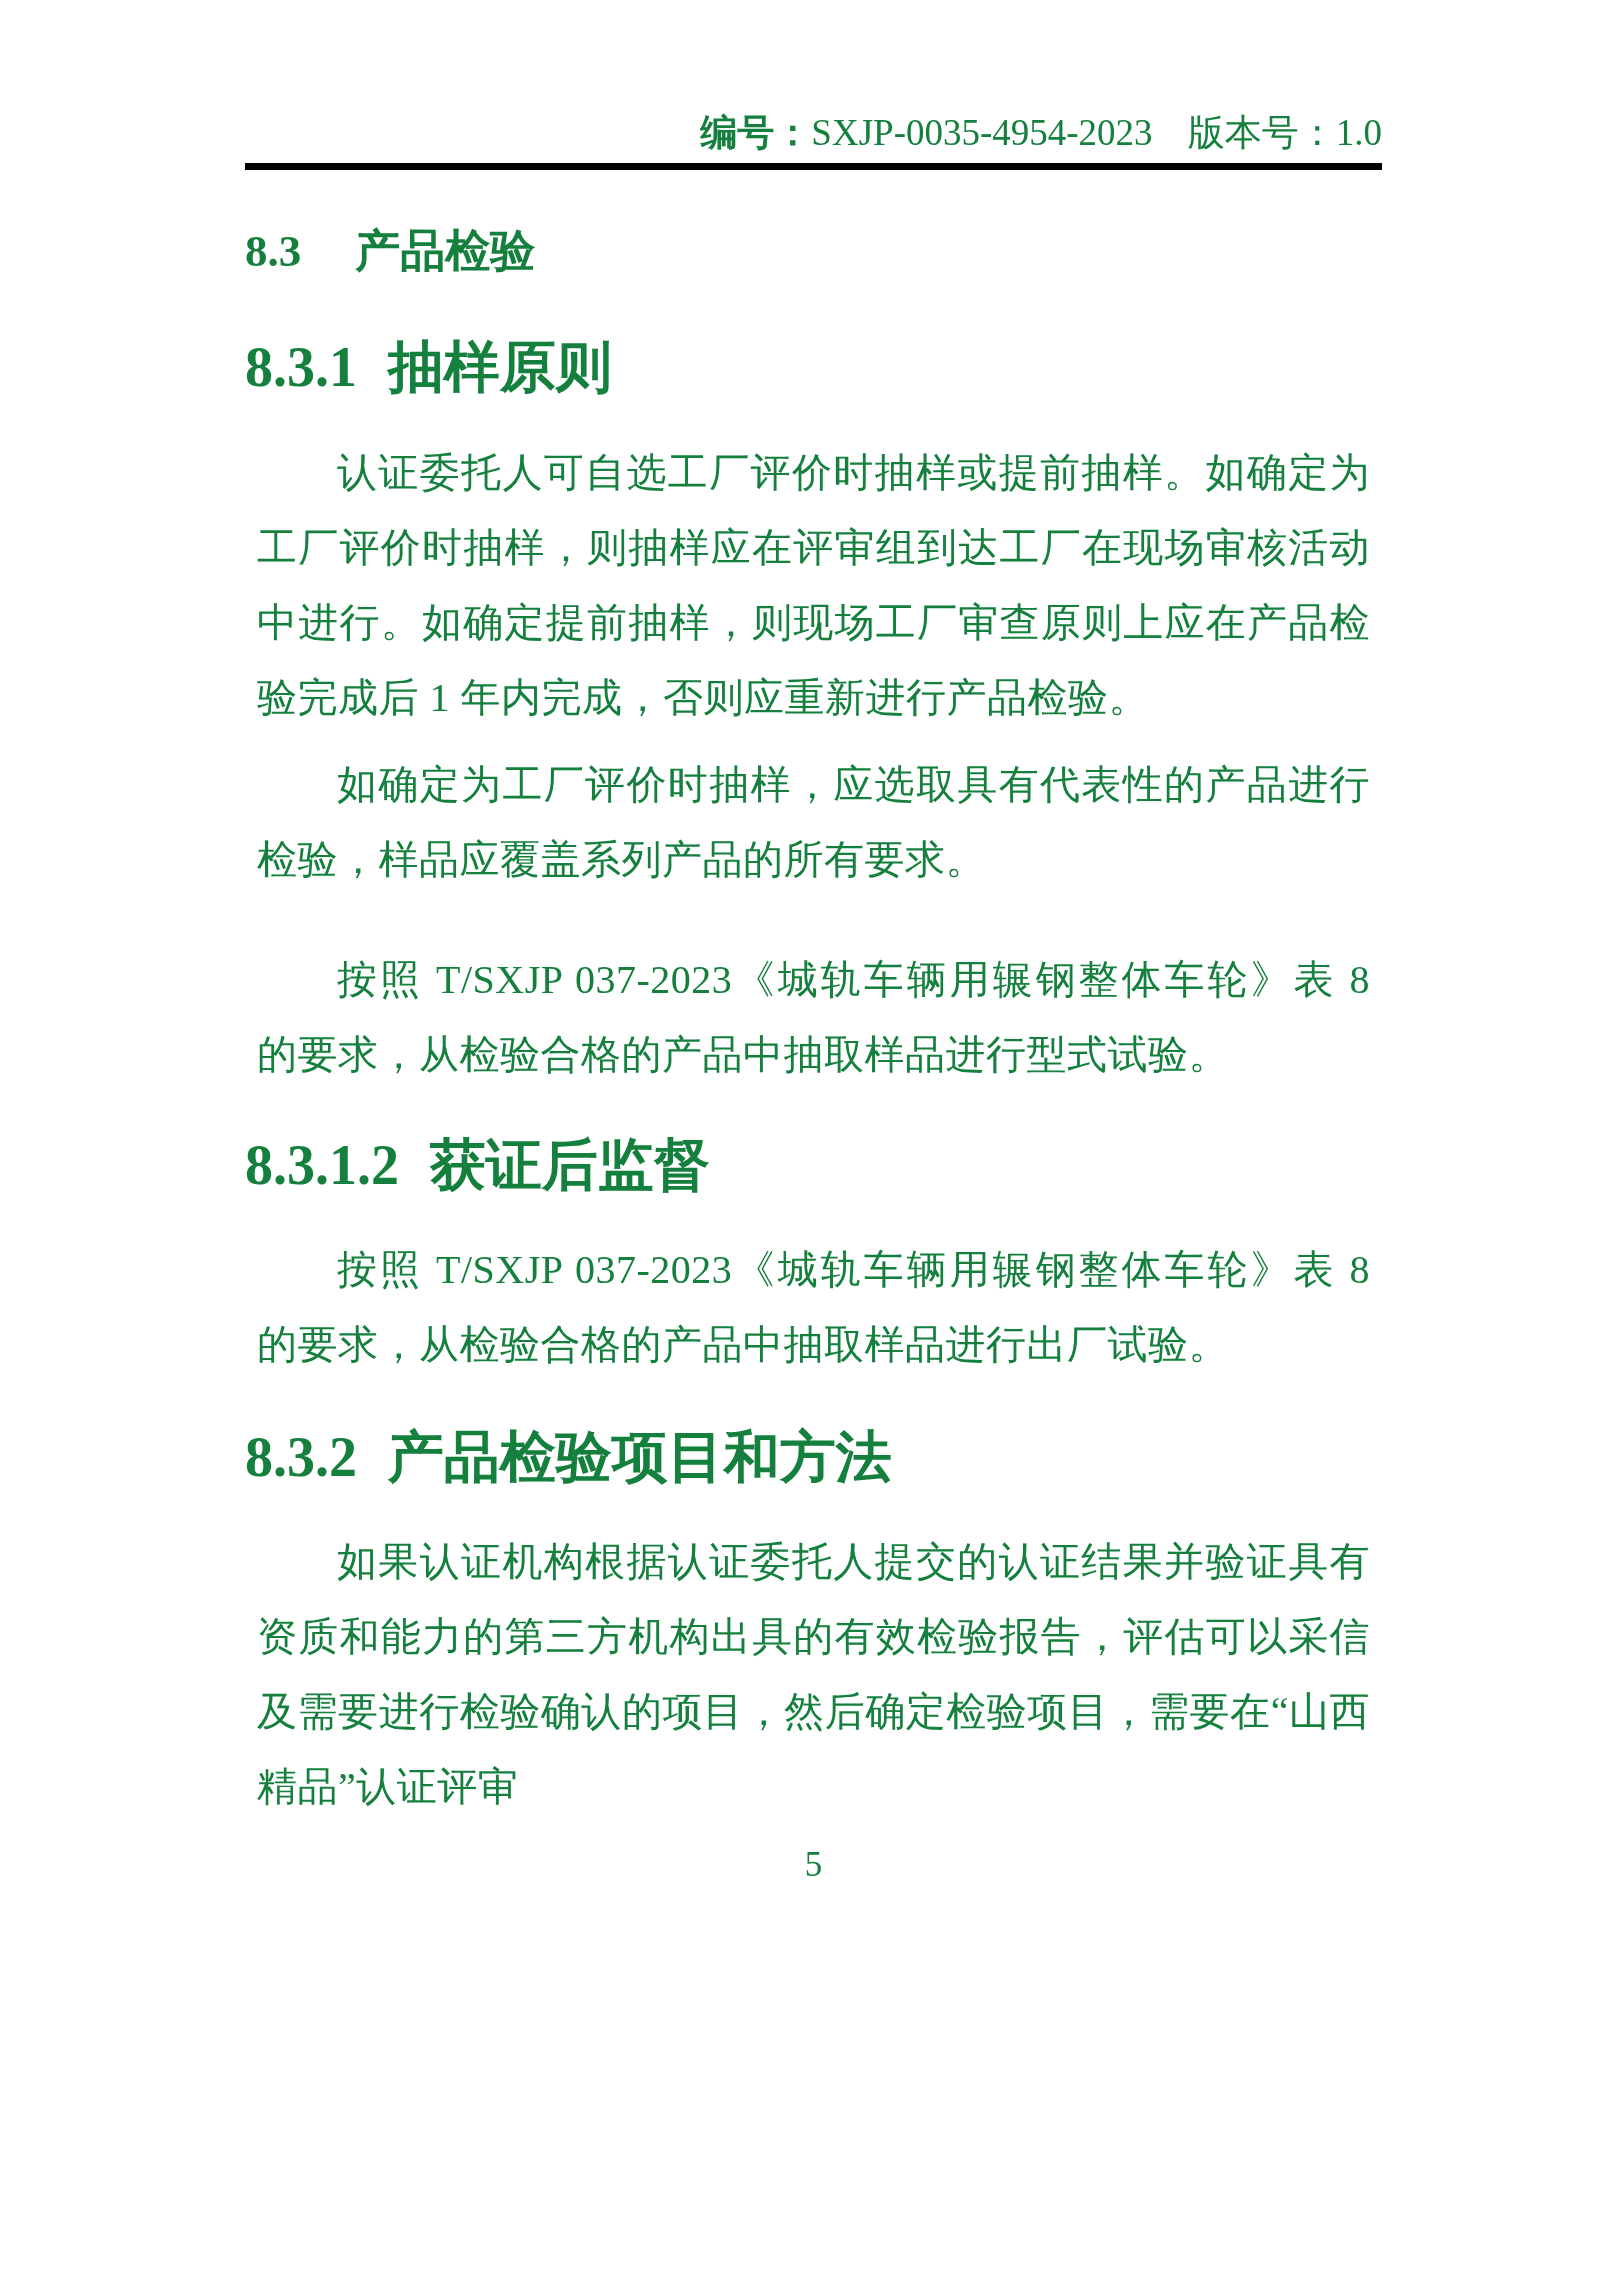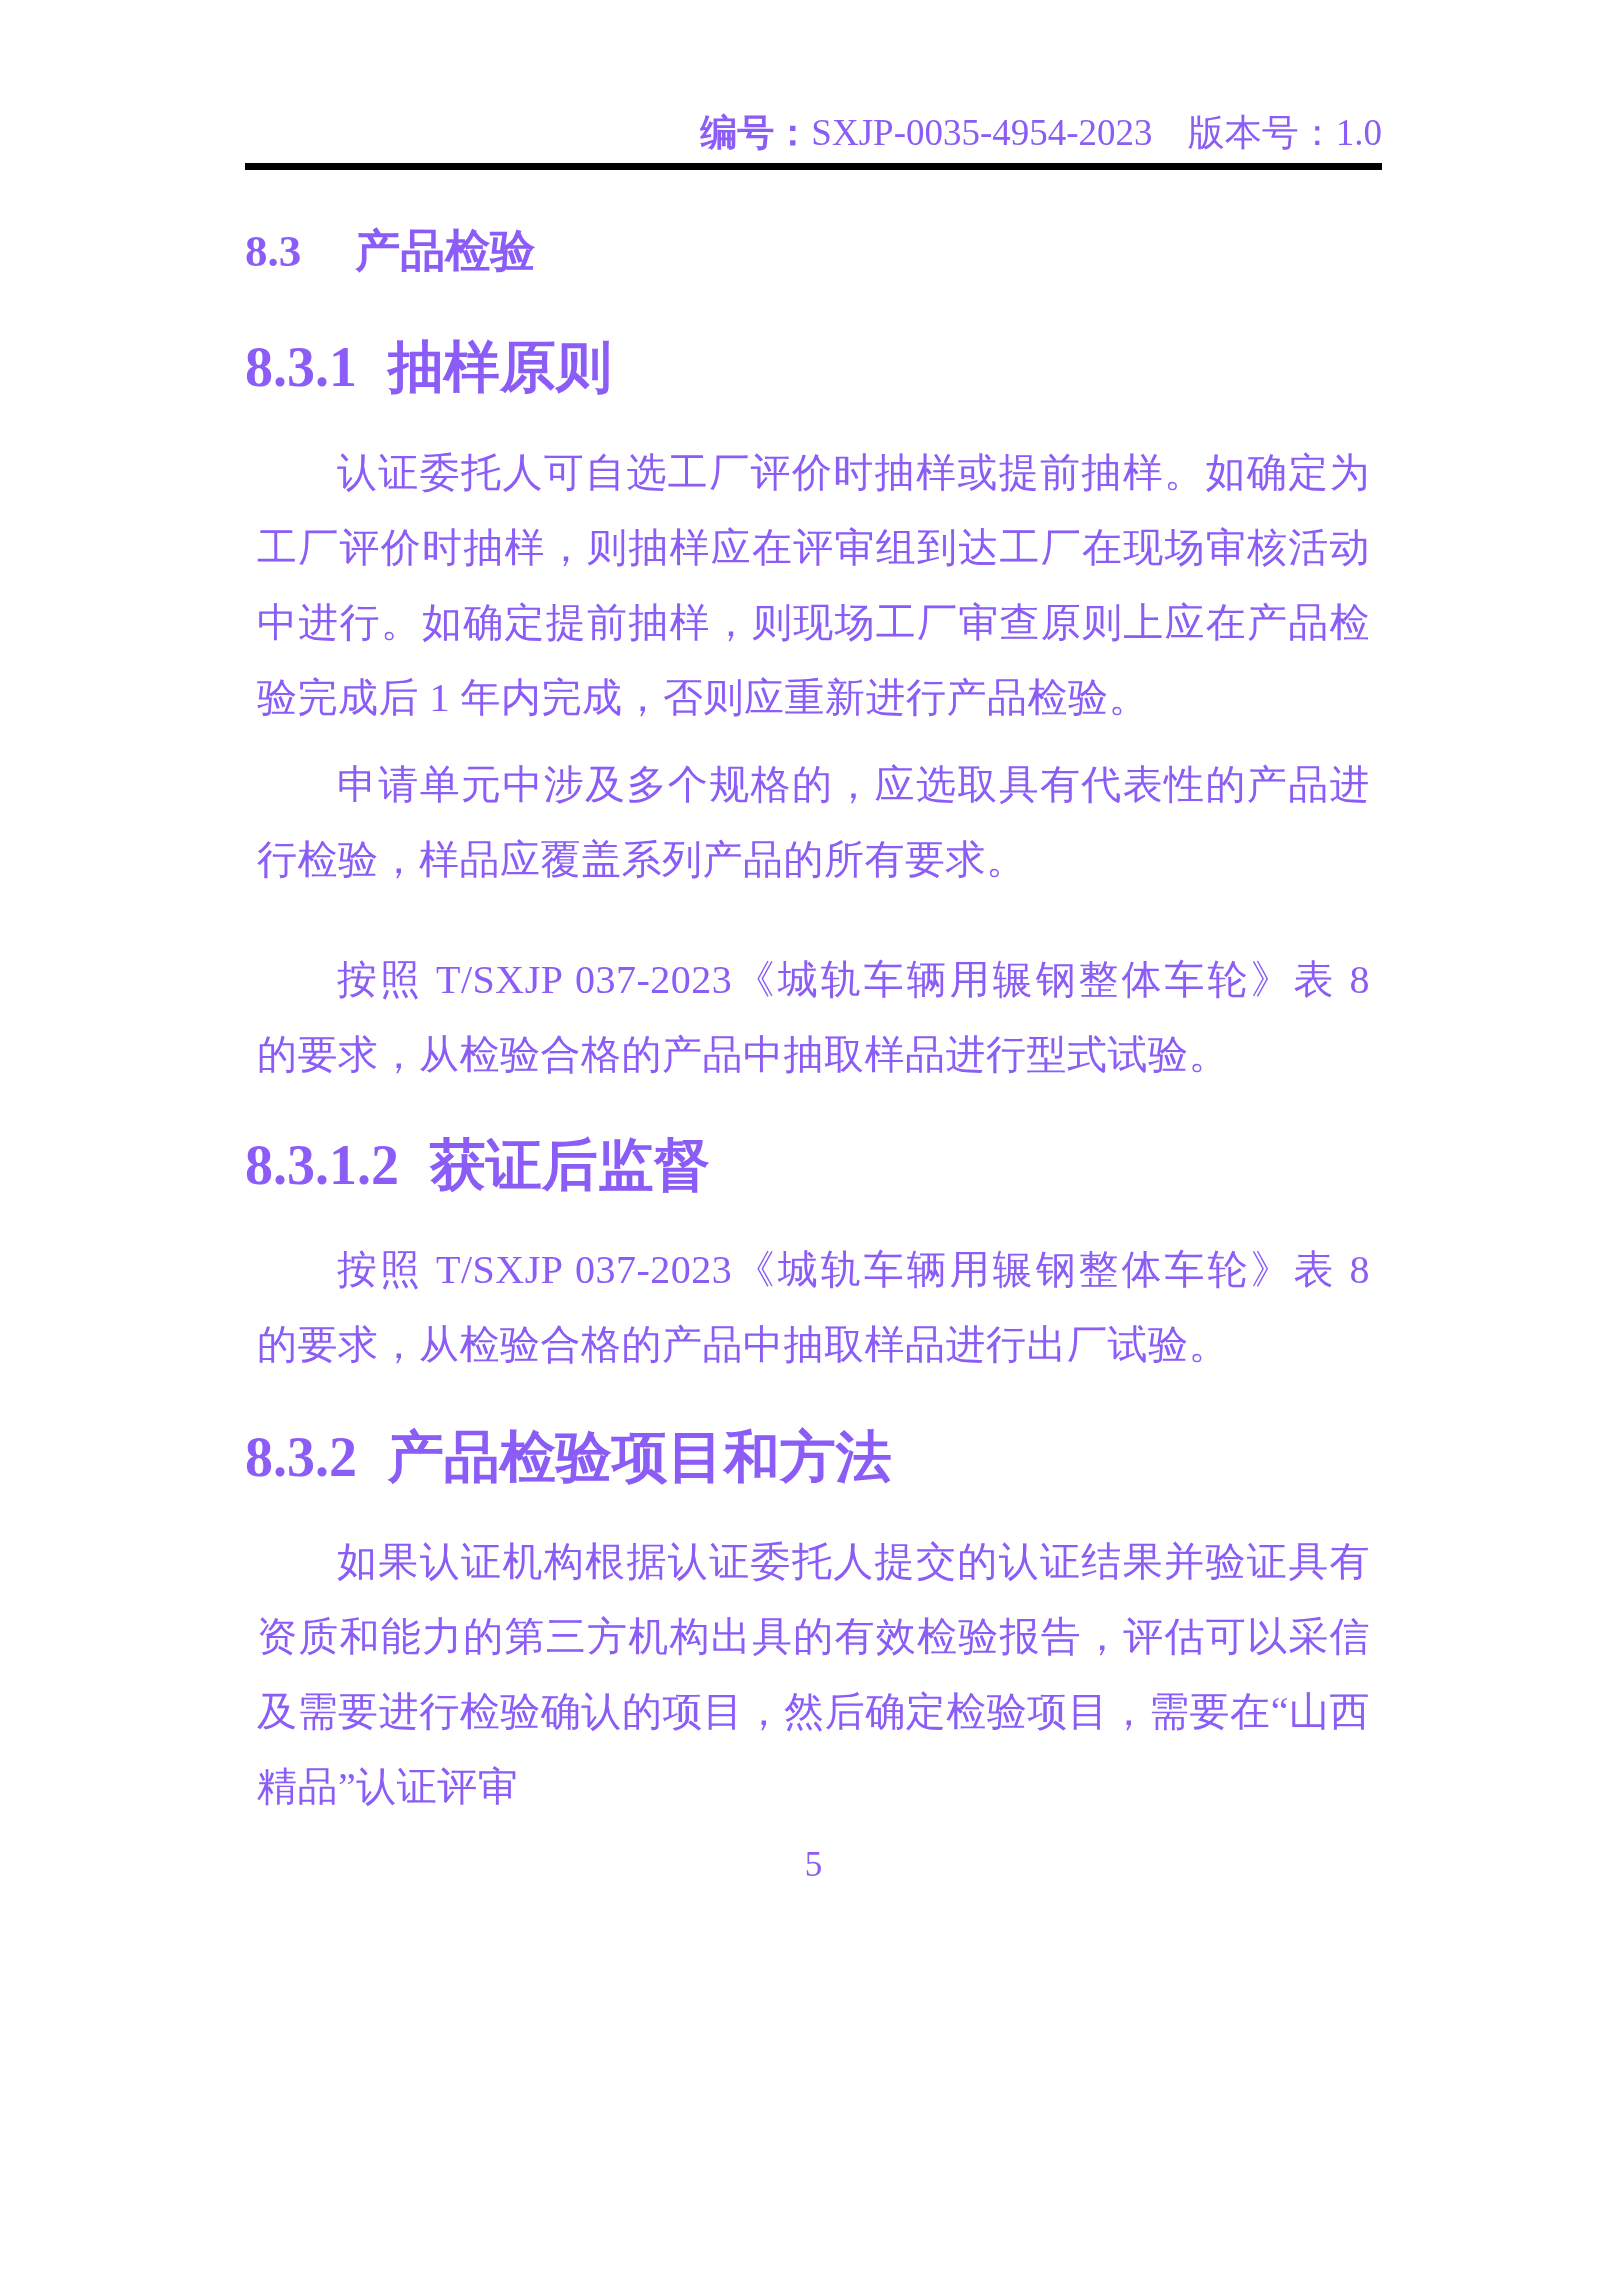--- a/index.html
+++ b/index.html
@@ -6,21 +6,21 @@
     margin: 0;
     padding: 0;
     background: #ffffff;
   }
   .page {
     position: relative;
     width: 1621px;
     height: 2293px;
     margin: 0 auto;
     background: #ffffff;
-    color: #8b5cf6;
+    color: #15803d;
     box-sizing: border-box;
     padding: 110px 239px 0 245px;
     overflow: hidden;
     font-family: "Liberation Serif", "DejaVu Serif", serif;
   }
   
   .doc-header {
     text-align: right;
     font-size: 37px;
     line-height: 45px;
@@ -90,21 +90,21 @@
   <h2 class="h-main">
     <span class="h-num">8.3</span><span>产品检验</span>
   </h2>
 
   <h3 class="h-sub mt-h831">
     <span class="h-num">8.3.1</span><span>抽样原则</span>
   </h3>
 
   <div class="body-block">
     <p class="body-par">认证委托人可自选工厂评价时抽样或提前抽样。如确定为工厂评价时抽样，则抽样应在评审组到达工厂在现场审核活动中进行。如确定提前抽样，则现场工厂审查原则上应在产品检验完成后 1 年内完成，否则应重新进行产品检验。</p>
-    <p class="body-par">申请单元中涉及多个规格的，应选取具有代表性的产品进行检验，样品应覆盖系列产品的所有要求。</p>
+    <p class="body-par">如确定为工厂评价时抽样，应选取具有代表性的产品进行检验，样品应覆盖系列产品的所有要求。</p>
   </div>
 
 
   <div class="body-block-sm">
     <p class="body-par">按照 T/SXJP 037-2023《城轨车辆用辗钢整体车轮》表 8 的要求，从检验合格的产品中抽取样品进行型式试验。</p>
   </div>
 
   <h3 class="h-sub mt-h8312">
     <span class="h-num">8.3.1.2</span><span>获证后监督</span>
   </h3>

